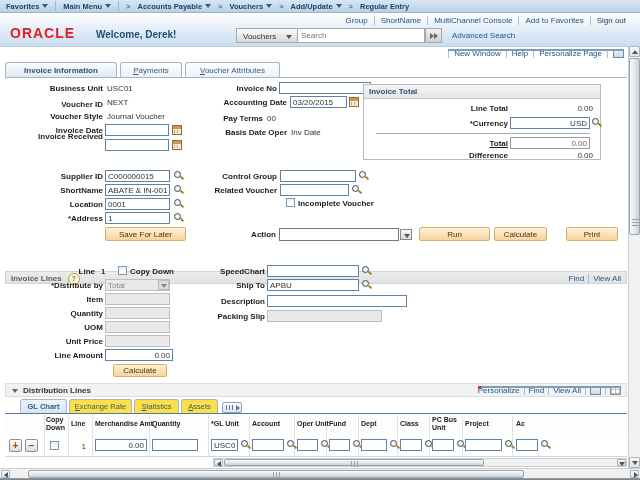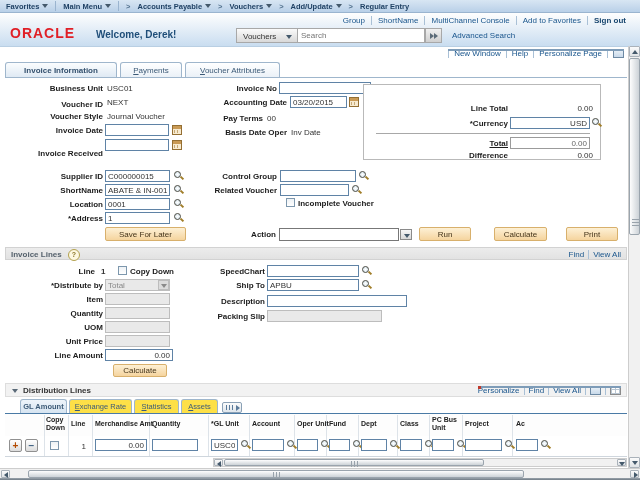--- a/index.html
+++ b/index.html
@@ -40,21 +40,21 @@
   .tab{position:absolute;box-sizing:border-box;height:16px;border:1px solid #9fb6cc;border-bottom:none;
     border-radius:3px 3px 0 0;background:linear-gradient(#ffffff,#e9f0f7);text-align:center;
     font-size:8px;color:#3c5a77;padding-top:3px;cursor:pointer;}
   .tab.active{background:linear-gradient(#fbfdfe,#dde8f3);font-weight:bold;color:#33506e;}
   .tab.ul::first-letter{text-decoration:underline;}
   .gtab{position:absolute;box-sizing:border-box;height:14px;border:1px solid #9fb6cc;border-bottom:none;
     border-radius:3px 3px 0 0;background:#fde047;text-align:center;font-size:7.5px;color:#3c5a77;
     padding-top:2px;cursor:pointer;}
   .gtab.active{background:linear-gradient(#eef4fa,#d6e4f1);font-weight:bold;}
   .gtab.ul::first-letter{text-decoration:underline;}
-  .secbar{position:absolute;background:linear-gradient(#ececec,#e2e2e2);border:1px solid #d2d2d2;box-sizing:border-box;}
+  .secbar{position:absolute;background:linear-gradient(#ececec,#e2e2e2);border:1px solid #d2d2d2;box-sizing:border-box;margin-top:24px;}
   .th{position:absolute;font-weight:bold;font-size:7px;line-height:8px;color:#222;white-space:nowrap;}
   .colline{position:absolute;width:1px;background:#dde3e9;top:415px;height:41px;}
   .rowbtn{position:absolute;width:13px;height:13px;box-sizing:border-box;border:1px solid #909090;
     background:linear-gradient(#ffffff,#dcdcdc);border-radius:2px;text-align:center;line-height:10px;
     font-weight:bold;font-size:10px;cursor:pointer;padding:0;font-family:"Liberation Sans",sans-serif;}
   .sb{position:absolute;background:#f1f1f1;box-sizing:border-box;}
   .sb-btn{position:absolute;box-sizing:border-box;background:linear-gradient(#fbfbfb,#dfe2e5);
     border:1px solid #aab2ba;border-radius:1px;cursor:pointer;}
   .sb-thumb{position:absolute;background:linear-gradient(90deg,#fdfdfd,#ccd2d7);
     border:1px solid #9aa4ad;border-radius:2px;box-sizing:border-box;cursor:grab;}
@@ -111,21 +111,21 @@
     <div class="abs" style="left:96px;top:16px;font-size:10px;font-weight:bold;color:#1f4e79;">Welcome, Derek!</div>
     <div class="abs" style="right:14px;top:3px;display:flex;align-items:center;gap:6px;">
       <span class="link">Group</span>
       <span class="pipe"></span>
       <span class="link">ShortName</span>
       <span class="pipe"></span>
       <span class="link">MultiChannel Console</span>
       <span class="pipe"></span>
       <span class="link">Add to Favorites</span>
       <span class="pipe"></span>
-      <span class="link" style="font-weight:bold;color:#17456e;">Sign out</span>
+      <span class="link" style="font-weight:normal;color:#17456e;">Sign out</span>
     </div>
     <div class="abs" style="left:236px;top:15px;width:62px;height:15px;box-sizing:border-box;border:1px solid #a8a8a8;background:linear-gradient(#fafafa,#d9d9d9);">
       <span style="position:absolute;left:6px;top:3px;color:#333;">Vouchers</span>
       <span class="tri down" style="right:5px;top:6px;"></span>
     </div>
     <input class="abs" style="left: 297px; top: 15px; width: 128px; height: 15px; box-sizing: border-box; border: 1px solid rgb(168, 168, 168); font-family: &quot;Liberation Sans&quot;, sans-serif; font-size: 8px; padding: 0px 3px; color: rgb(85, 85, 85);" placeholder="Search">
     <div class="abs" style="left:425px;top:15px;width:17px;height:15px;box-sizing:border-box;border:1px solid #a8a8a8;background:linear-gradient(#f0f0f0,#d0d0d0);">
       <span class="tri right" style="left:4px;top:4px;border-left-color:#5b6b78;"></span>
       <span class="tri right" style="left:8px;top:4px;border-left-color:#5b6b78;"></span>
     </div>
@@ -150,36 +150,39 @@
 
   <div class="lbl" style="left:3px;top:84px;width:100px;">Business Unit</div>
   <div class="val" style="left:107px;top:84px;">USC01</div>
   <div class="lbl" style="left:3px;top:100px;width:100px;">Voucher ID</div>
   <div class="val" style="left:107px;top:98px;">NEXT</div>
   <div class="lbl" style="left:3px;top:112px;width:100px;">Voucher Style</div>
   <div class="val" style="left:107px;top:112px;">Journal Voucher</div>
   <div class="lbl" style="left:3px;top:126px;width:100px;">Invoice Date</div>
   <input class="inp" style="left: 105px; top: 124px; width: 64px;" value="">
   <span class="cal" style="left:172px;top:125px;"></span>
-  <div class="lbl" style="left:3px;top:149px;width:100px;">Invoice Received</div>
+  <div class="lbl" style="left:3px;top:132px;width:100px;">Invoice Received</div>
   <input class="inp" style="left: 105px; top: 139px; width: 64px;" value="">
   <span class="cal" style="left:172px;top:140px;"></span>
 
   <div class="lbl" style="left:180px;top:84px;width:97px;">Invoice No</div>
   <input class="inp" style="left: 279px; top: 82px; width: 92px;" value="">
   <div class="lbl" style="left:180px;top:98px;width:107px;">Accounting Date</div>
   <input class="inp" style="left: 290px; top: 96px; width: 57px;" value="03/20/2015">
   <span class="cal" style="left:349px;top:97px;"></span>
   <div class="lbl" style="left:180px;top:114px;width:83px;">Pay Terms</div>
   <div class="val" style="left:267px;top:114px;">00</div>
   <div class="val" style="left:382px;top:116px;color:#222;">DUE NOW</div>
   <div class="lbl" style="left:180px;top:128px;width:107px;">Basis Date Oper</div>
   <div class="val" style="left:291px;top:128px;">Inv Date</div>
 
   <div class="abs" style="left:363px;top:84px;width:238px;height:76px;border:1px solid #b9b9b9;background:#fff;box-sizing:border-box;">
+    <div class="abs" style="left:0;top:0;width:236px;height:13px;background:linear-gradient(#f7f7f7,#e4e4e4);border-bottom:1px solid #c5c5c5;">
+      <span style="position:absolute;left:5px;top:2px;font-weight:bold;color:#26547e;">Invoice Total</span>
+    </div>
     <div class="lbl" style="left:40px;top:19px;width:104px;">Line Total</div>
     <div class="val" style="left:165px;top:19px;width:64px;text-align:right;">0.00</div>
     <div class="lbl" style="left:40px;top:34px;width:104px;">*Currency</div>
     <input class="inp ralign" style="left: 146px; top: 32px; width: 80px;" value="USD">
     <span class="mag" style="left:227px;top:32px;"></span>
     <div class="abs" style="left:12px;top:48px;width:214px;height:1px;background:#a8a8a8;"></div>
     <div class="lbl" style="left:40px;top:54px;width:104px;text-decoration:underline;">Total</div>
     <input class="inp ralign" style="left: 146px; top: 52px; width: 80px; border-color: rgb(155, 155, 155); color: rgb(102, 102, 102);" value="0.00">
     <div class="lbl" style="left:40px;top:66px;width:104px;">Difference</div>
     <div class="val" style="left:165px;top:66px;width:64px;text-align:right;">0.00</div>
@@ -206,21 +209,21 @@
   <span class="mag" style="left:351px;top:184px;"></span>
   <span class="chk" style="left:286px;top:198px;"></span>
   <div class="lbl" style="left:298px;top:199px;width:90px;text-align:left;">Incomplete Voucher</div>
 
   <button class="btn" style="left:105px;top:227px;width:81px;height:14px;">Save For Later</button>
   <div class="lbl" style="left:200px;top:230px;width:76px;">Action</div>
   <input class="inp" style="left: 279px; top: 228px; width: 120px; height: 13px; border-color: rgb(119, 119, 119);" value="">
   <span class="selarrow" style="left:400px;top:229px;">
     <span class="tri down" style="left:3px;top:4px;"></span>
   </span>
-  <button class="btn" style="left:419px;top:227px;width:52px;height:14px;">Run</button>
+  <button class="btn" style="left:419px;top:227px;width:71px;height:14px;">Run</button>
   <button class="btn" style="left:494px;top:227px;width:53px;height:14px;">Calculate</button>
   <button class="btn" style="left:566px;top:227px;width:52px;height:14px;">Print</button>
 
   <div class="secbar" style="left:5px;top:247px;width:622px;height:13px;">
     <span style="position:absolute;left:5px;top:2px;font-weight:bold;color:#55616c;">Invoice Lines</span>
     <span class="helpq" style="left:62px;top:1px;"></span>
     <span style="position:absolute;right:5px;top:2px;display:flex;gap:4px;align-items:center;">
       <span class="link">Find</span>
       <span class="pipe"></span>
       <span class="link">View All</span>
@@ -271,21 +274,21 @@
       <span class="link">Find</span>
       <span class="pipe"></span>
       <span class="link">View All</span>
       <span class="pipe"></span>
       <span class="ic-popup" style="position:static;"></span>
       <span class="pipe"></span>
       <span class="ic-grid" style="position:static;"></span>
     </span>
   </div>
 
-  <div class="gtab active" style="left:20px;top:399px;width:47px;">GL Amount</div>
+  <div class="gtab active" style="left:20px;top:399px;width:47px;">GL Chart</div>
   <div class="gtab ul" style="left:69px;top:399px;width:63px;">Exchange Rate</div>
   <div class="gtab ul" style="left:134px;top:399px;width:45px;">Statistics</div>
   <div class="gtab ul" style="left:181px;top:399px;width:37px;">Assets</div>
   <div class="abs" style="left:222px;top:402px;width:20px;height:11px;box-sizing:border-box;border:1px solid #8aa0b5;background:linear-gradient(#fbfbfb,#dfe6ec);border-radius:2px;">
     <span style="position:absolute;left:3px;top:2px;width:8px;height:5px;background:repeating-linear-gradient(90deg,#5a7a9a 0 1px,transparent 1px 3px);"></span>
     <span class="tri right" style="left:13px;top:2px;border-left-color:#5a7a9a;"></span>
   </div>
 
   <div class="abs" style="left:5px;top:413px;width:622px;height:1px;background:#4a7aa5;"></div>
   <div class="abs" style="left:5px;top:414px;width:622px;height:22px;background:#fdfdfd;border-bottom:1px solid #b9c6d2;"></div>

